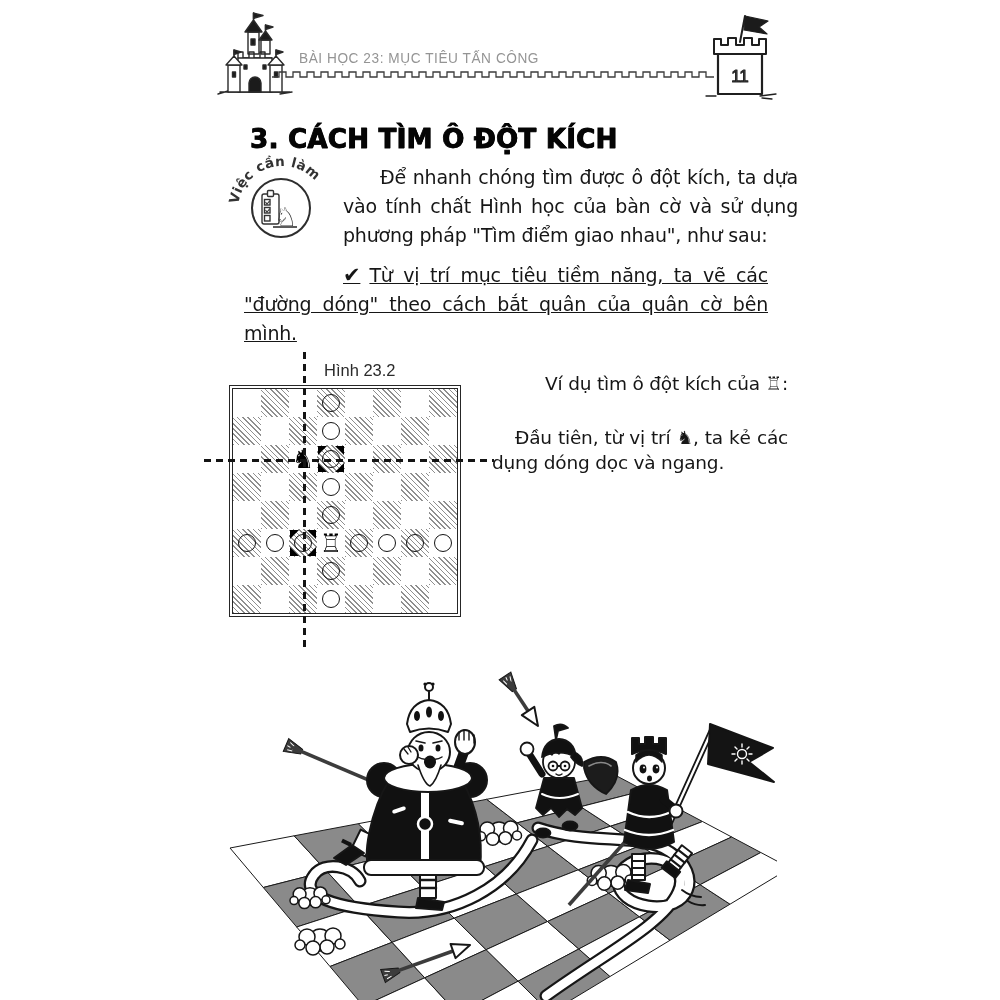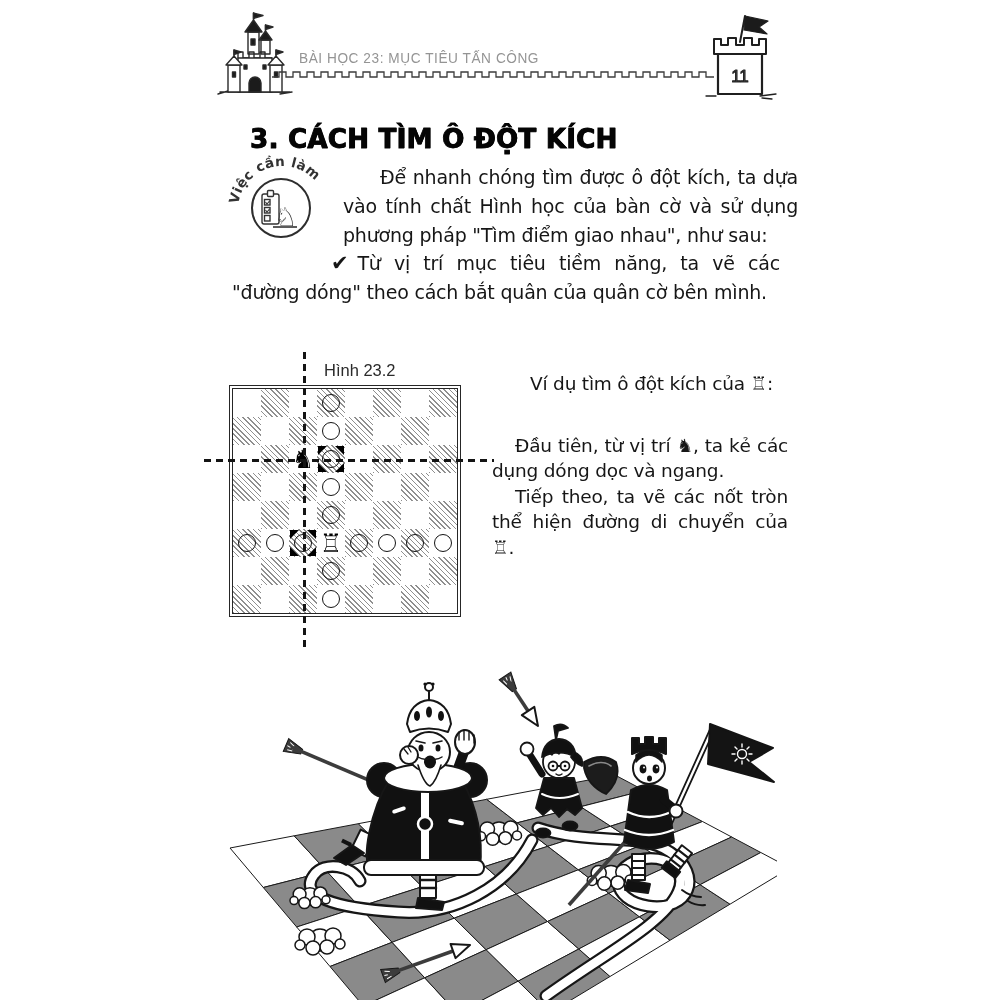--- a/index.html
+++ b/index.html
@@ -7,21 +7,21 @@
         font-family:"DejaVu Sans","Liberation Sans",sans-serif;color:#161616;}
   .hdr{position:absolute;left:210px;top:8px;width:570px;height:100px;}
   .lesson{position:absolute;left:299px;top:50px;font-size:14.5px;color:#949494;
           letter-spacing:.6px;font-family:"Liberation Sans",sans-serif;transform:scaleX(.94);transform-origin:left;}
   .title{position:absolute;left:250px;top:124px;margin:0;font-size:26px;font-weight:bold;
          letter-spacing:.3px;color:#050505;-webkit-text-stroke:.8px #050505;text-shadow:.6px 0 #050505;}
   .badge{position:absolute;left:226px;top:148px;width:112px;height:104px;}
   .intro{position:absolute;left:331px;top:151px;width:455px;margin:12px;font-size:19px;line-height:29px;
          text-align:justify;text-indent:37px;letter-spacing:-.2px;}
   .bullets{position:absolute;left:228px;top:245px;width:556px;}
-  .bullets p{margin:4px;font-size:19px;line-height:29px;text-align:justify;text-indent:99px;letter-spacing:-.2px;}
+  .bullets p{margin:16px;font-size:19px;line-height:29px;text-align:justify;text-indent:99px;letter-spacing:-.2px;text-decoration:underline;}
   .chk{font-size:21px;margin-right:9px;}
   .figcap{position:absolute;left:324px;top:361px;font-size:16.5px;color:#2b2b2b;
           font-family:"Liberation Sans",sans-serif;}
   .board-outer{position:absolute;left:229px;top:385px;border:1.5px solid #262626;padding:2px;background:#fff;}
   .board{display:grid;grid-template-columns:repeat(8,28px);grid-auto-rows:28px;border:1px solid #262626;}
   .sq{position:relative;width:28px;height:28px;background:#fff;}
   .sq.dark{background:repeating-linear-gradient(45deg,#8f8f8f 0,#8f8f8f 1.1px,#fff 1.1px,#fff 3.7px);}
   .dot{position:absolute;left:50%;top:50%;width:16px;height:16px;margin:-9px 0 0 -9px;
        border:1.7px solid #141414;border-radius:50%;}
   .piece{position:absolute;inset:0;display:flex;align-items:center;justify-content:center;
@@ -32,21 +32,21 @@
   .target .c2{top:0;right:0;border-width:0 9px 9px 0;border-color:transparent #000 transparent transparent;}
   .target .c3{bottom:0;right:0;border-width:0 0 9px 9px;border-color:transparent transparent #000 transparent;}
   .target .c4{bottom:0;left:0;border-width:9px 0 0 9px;border-color:transparent transparent transparent #000;}
   .guide{position:absolute;z-index:3;}
   .gv{left:303px;top:352px;width:2.6px;height:296px;
       background:repeating-linear-gradient(180deg,#141414 0 7px,transparent 7px 12px);}
   .gh{left:204px;top:459px;width:290px;height:2.6px;
       background:repeating-linear-gradient(90deg,#141414 0 7px,transparent 7px 12px);}
   .example{position:absolute;left:492px;top:371px;width:296px;}
   .example p{margin:0;font-size:18.5px;line-height:25.5px;text-align:justify;text-indent:23px;letter-spacing:-.2px;}
-  .example .lead{margin-bottom:36px;text-align:center;}
+  .example .lead{margin-bottom:28px;text-align:right;}
   .illus{position:absolute;left:212px;top:662px;width:565px;height:338px;}
   .trail-o{stroke:#161616;stroke-width:13;fill:none;stroke-linecap:round;}
   .trail-i{stroke:#fff;stroke-width:8.5;fill:none;stroke-linecap:round;}
 </style>
 </head>
 <body>
 
 <div class="page">
 
   <svg class="hdr" viewBox="0 0 570 100" xmlns="http://www.w3.org/2000/svg" xmlns:xlink="http://www.w3.org/1999/xlink">
@@ -230,21 +230,20 @@
         <div class="sq dark"></div>
         <div class="sq"></div>
       </div>
   </div>
   <div class="guide gv"></div>
   <div class="guide gh"></div>
 
   <div class="example">
     <p class="lead">Ví dụ tìm ô đột kích của ♖:</p>
     <p>Đầu tiên, từ vị trí ♞, ta kẻ các dụng dóng dọc và ngang.</p>
-    <p>Tiếp theo, ta vẽ các nốt tròn thể hiện đường di chuyển của ♖.</p>
   </div>
 
   <svg class="illus" viewBox="0 0 565 338" xmlns="http://www.w3.org/2000/svg" xmlns:xlink="http://www.w3.org/1999/xlink">
     <defs>
       <path id="trailA" d="M320,178 C295,226 242,254 186,250 C122,246 86,234 102,213 C112,199 140,203 148,219"></path>
       <path id="trailB" d="M326,166 C380,184 430,170 458,190 C492,213 478,250 436,244 C398,238 398,206 426,198 C454,191 476,208 466,230 C452,262 392,292 334,334"></path>
     </defs>
 
     <g>
         <polygon points="18.0,186.0 82.2,173.8 114.8,209.3 51.3,225.5" fill="#ffffff" stroke="#1a1a1a" stroke-width="1"></polygon>

